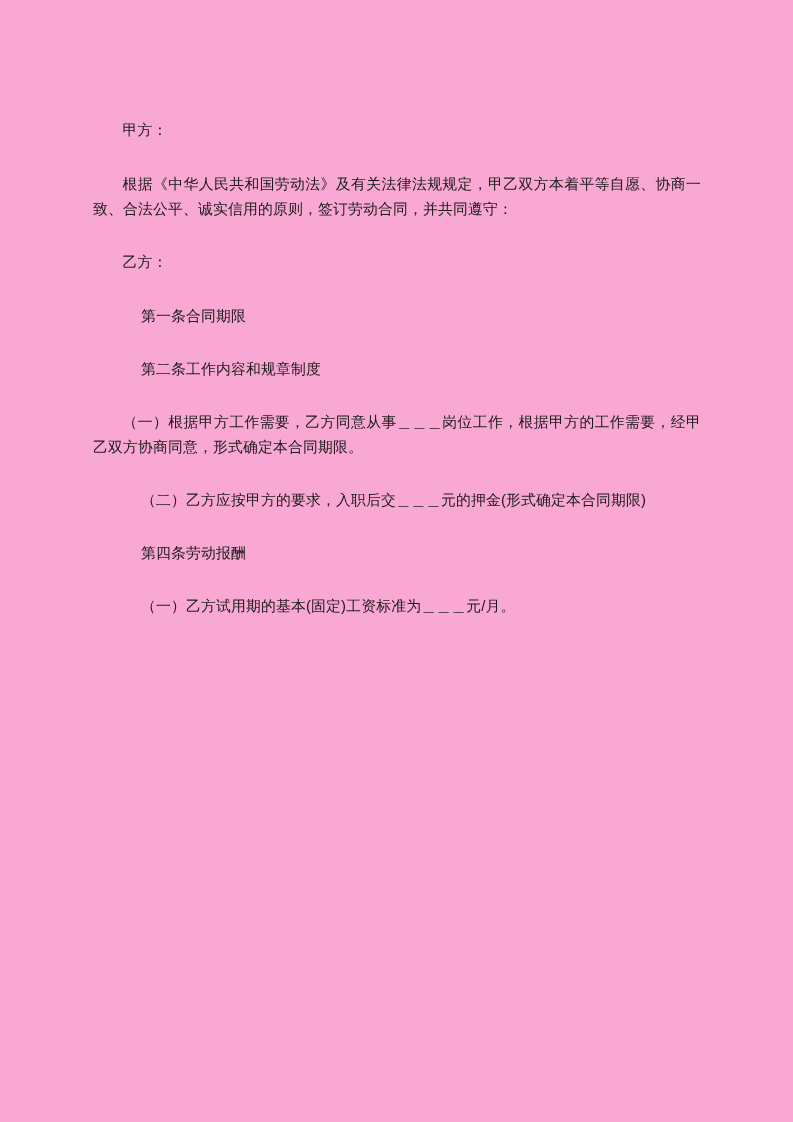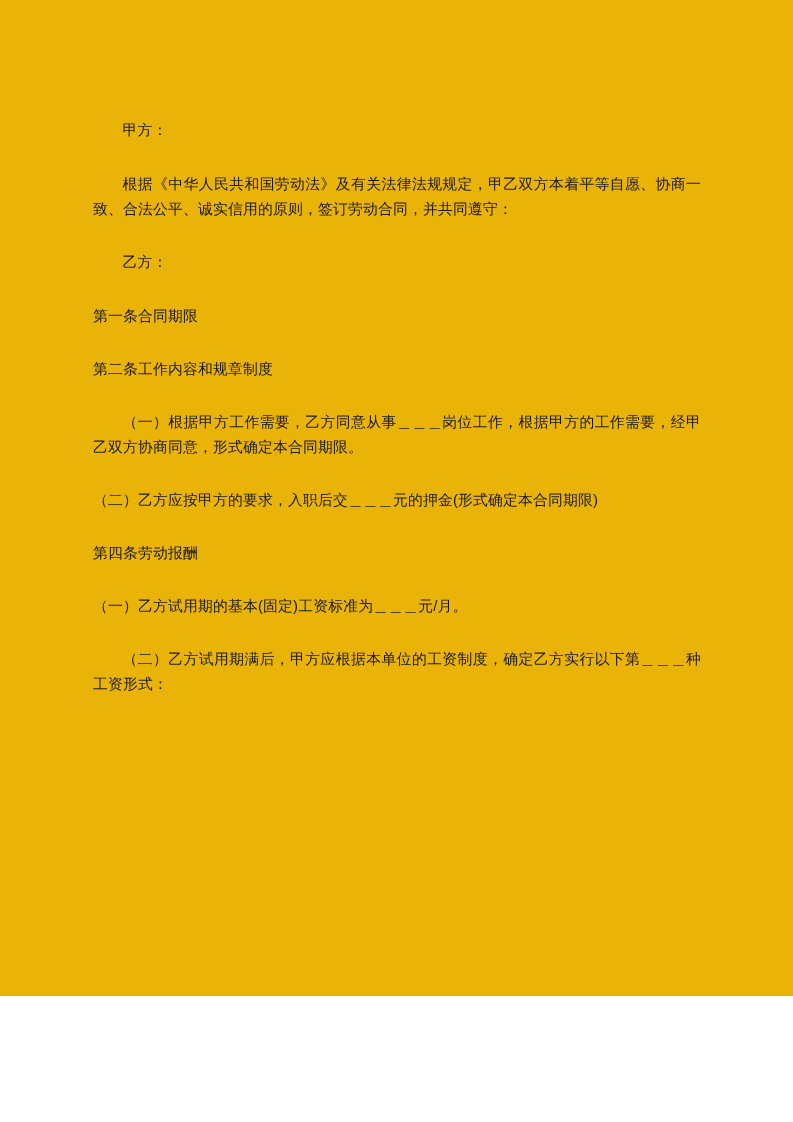--- a/index.html
+++ b/index.html
@@ -5,22 +5,22 @@
 <style>
   html, body {
     margin: 0;
     padding: 0;
     background: #ffffff;
   }
 
   .page {
     position: relative;
     width: 793px;
-    height: 996px;
-    background: #eab308;
+    height: 1122px;
+    background: #f9a8d4;
     margin: 0 auto;
     overflow: hidden;
     box-sizing: border-box;
   }
 
   .doc-body {
     position: absolute;
     left: 93px;
     top: 118px;
     width: 608px;
@@ -37,20 +37,21 @@
     letter-spacing: 0.2px;
     word-break: break-all;
   }
 
   .para.indent {
     text-indent: 2em;
   }
 
   .para.noindent {
     text-indent: 0;
+    margin-left: 48px;
   }
 
   .para.last {
     margin-bottom: 0;
   }
 
   
   .para.party {
     margin-bottom: 29px;
   }
@@ -80,16 +81,15 @@
     <p class="para indent">（一）根据甲方工作需要，乙方同意从事＿＿＿岗位工作，根据甲方的工作需要，经甲乙双方协商同意，形式确定本合同期限。</p>
 
     <p class="para noindent">（二）乙方应按甲方的要求，入职后交＿＿＿元的押金(形式确定本合同期限)</p>
 
 
 
     <p class="para noindent clause">第四条劳动报酬</p>
 
     <p class="para noindent">（一）乙方试用期的基本(固定)工资标准为＿＿＿元/月。</p>
 
-    <p class="para indent last">（二）乙方试用期满后，甲方应根据本单位的工资制度，确定乙方实行以下第＿＿＿种工资形式：</p>
 
   </div>
 </div>
 
 </body></html>

